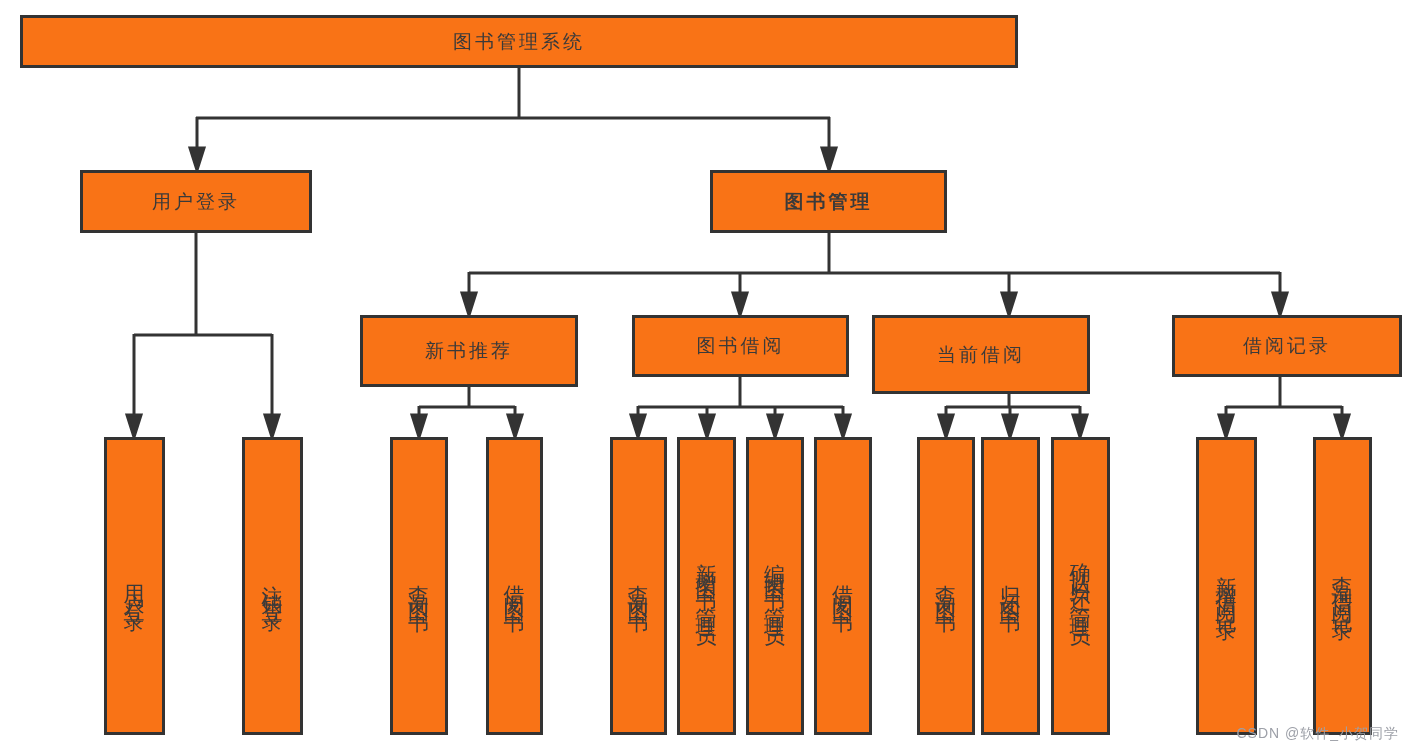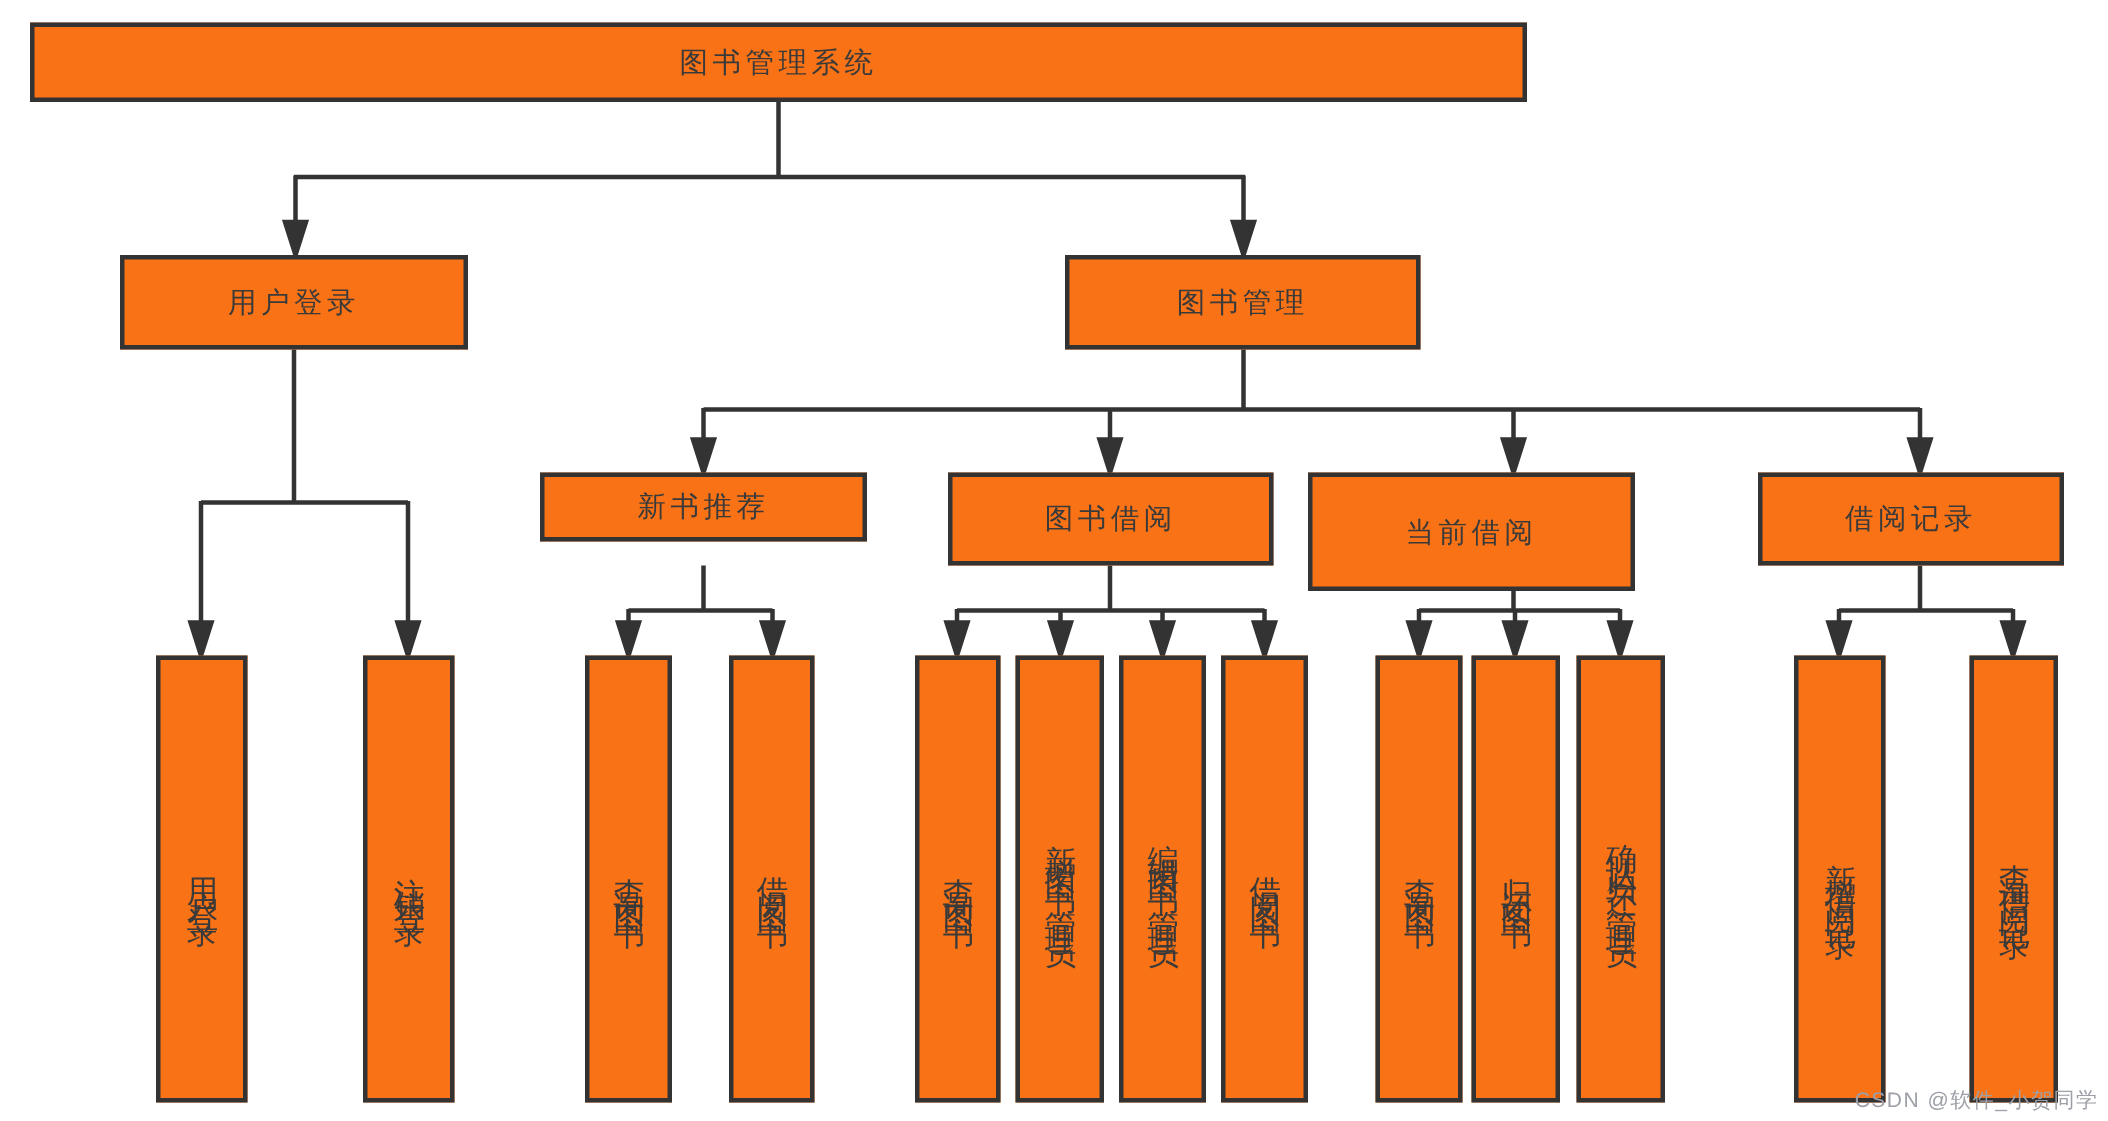--- a/index.html
+++ b/index.html
@@ -88,26 +88,26 @@
       <line x1="1226" y1="406" x2="1226" y2="417"></line>
       <polygon points="1219,415 1233,415 1226,437"></polygon>
       <line x1="1342" y1="406" x2="1342" y2="417"></line>
       <polygon points="1335,415 1349,415 1342,437"></polygon>
     </g>
   </svg>
 
   <div class="node h-node" style="left:20px;top:15px;width:998px;height:53px;">图书管理系统</div>
 
   <div class="node h-node" style="left:80px;top:170px;width:232px;height:63px;">用户登录</div>
-  <div class="node h-node" style="left:710px;top:170px;width:237px;height:63px;">图书管理</div>
+  <div class="node h-node" style="left:710px;top:170px;width:237px;height:63px;font-weight:bold;">图书管理</div>
 
-  <div class="node h-node" style="left:360px;top:315px;width:218px;height:46px;">新书推荐</div>
+  <div class="node h-node" style="left:360px;top:315px;width:218px;height:72px;">新书推荐</div>
   <div class="node h-node" style="left:632px;top:315px;width:217px;height:62px;">图书借阅</div>
   <div class="node h-node" style="left:872px;top:315px;width:218px;height:79px;">当前借阅</div>
-  <div class="node h-node" style="left:1172px;top:315px;width:204px;height:62px;">借阅记录</div>
+  <div class="node h-node" style="left:1172px;top:315px;width:230px;height:62px;">借阅记录</div>
 
   <div class="node v-node" style="left:104px;top:437px;width:61px;height:298px;">用户登录</div>
   <div class="node v-node" style="left:242px;top:437px;width:61px;height:298px;">注销登录</div>
 
   <div class="node v-node" style="left:390px;top:437px;width:58px;height:298px;">查询图书</div>
   <div class="node v-node" style="left:486px;top:437px;width:57px;height:298px;">借阅图书</div>
 
   <div class="node v-node" style="left:610px;top:437px;width:57px;height:298px;">查询图书</div>
   <div class="node v-node" style="left:677px;top:437px;width:59px;height:298px;">新增图书（管理员）</div>
   <div class="node v-node" style="left:746px;top:437px;width:58px;height:298px;">编辑图书（管理员）</div>

